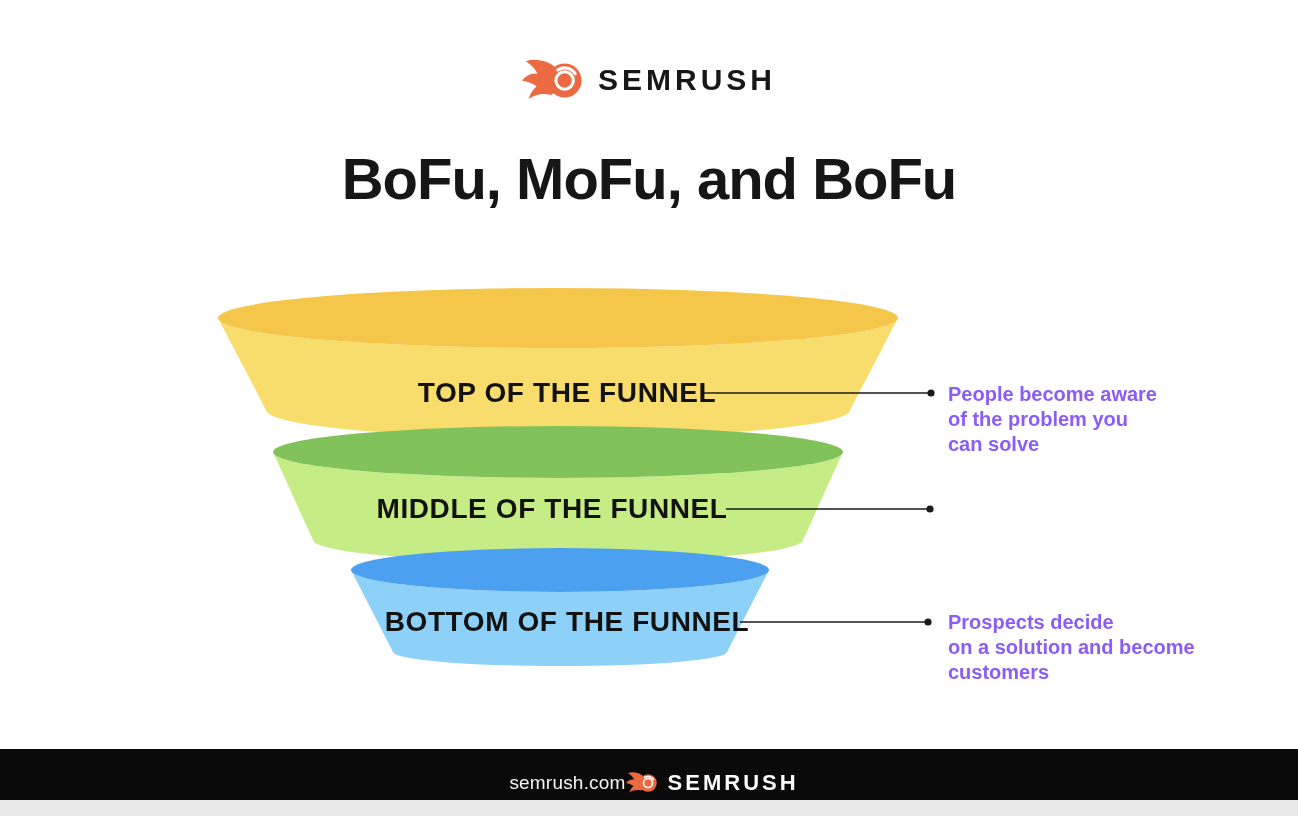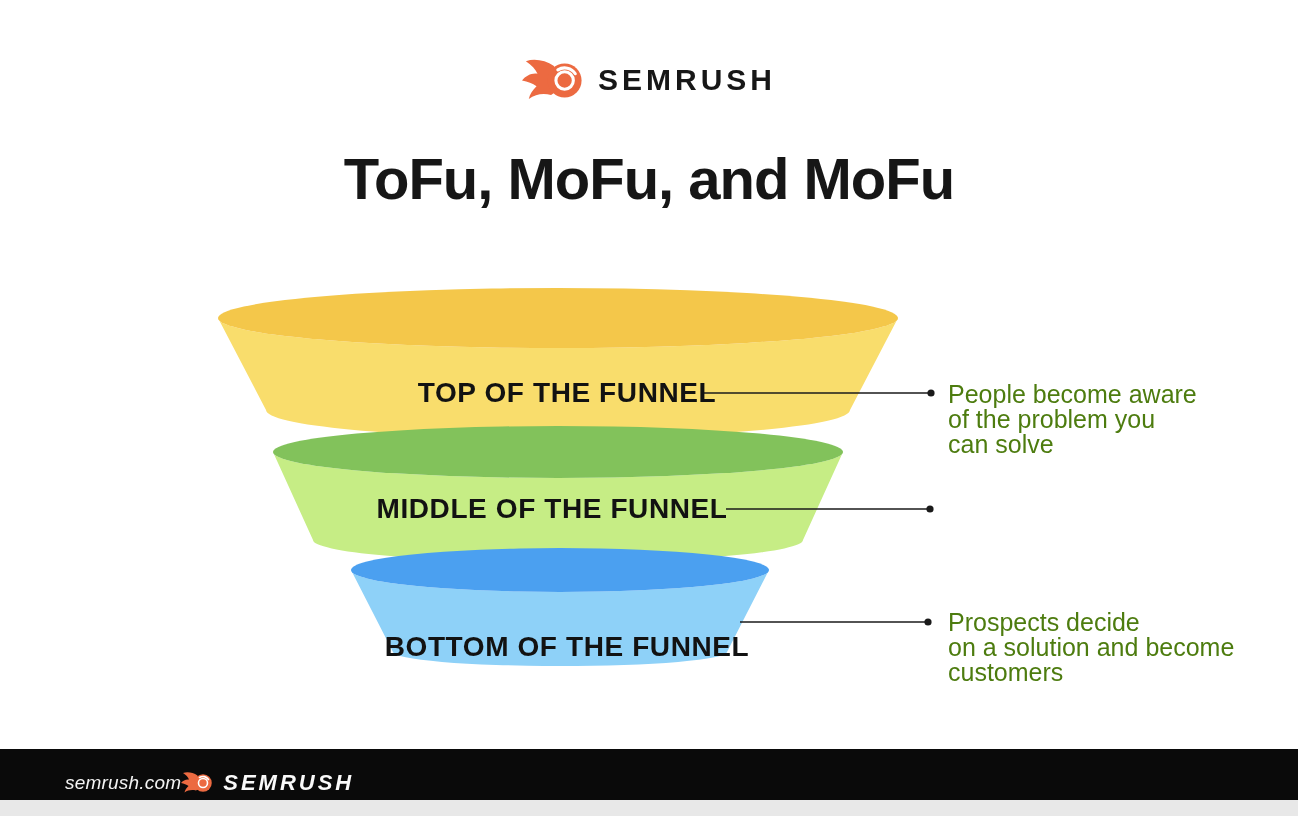--- a/index.html
+++ b/index.html
@@ -25,30 +25,29 @@
   .funnel-svg{position:absolute;left:0;top:0;width:1298px;height:816px;}
   
   .stage-label{
     position:absolute;transform:translateX(-50%);
     font-size:28px;line-height:24px;font-weight:700;letter-spacing:0.6px;
     color:#121212;white-space:nowrap;
   }
   
   .annotation{
     position:absolute;left:948px;width:300px;
-    font-size:25px;line-height:25px;font-weight:400;color:#4d7c0f;
+    font-size:20px;line-height:25px;font-weight:700;color:#8b5cf6;
     white-space:pre-line;
   }
   
   .footer-bar{
     position:absolute;left:0;top:749px;width:1298px;height:67px;
     background:#0a0a0a;display:flex;align-items:center;
-    justify-content:flex-start;box-sizing:border-box;
+    justify-content:center;box-sizing:border-box;
     padding:0 55px 0 65px;
-    font-style:italic;
   }
   .footer-website{font-size:19px;color:#f4f4f4;letter-spacing:0.2px;}
   .footer-logo{display:flex;align-items:center;gap:10px;}
   .footer-logo .brand-text{
     font-size:22px;font-weight:800;letter-spacing:3px;color:#fafafa;
   }
 </style>
 </head>
 <body>
 
@@ -57,21 +56,21 @@
   <div class="logo-header">
     <svg width="62" height="47" viewBox="0 0 64 48">
       <path d="M33 9 C24 3 13 1 4 4 C10 8 14 12 16 17 C10 16 4 19 0 24 C6 25 11 27 15 30 C11 34 8 38 7 43 C14 38 22 37 30 39 L33 37 Z" fill="#EC6A41"></path>
       <circle cx="44" cy="24" r="17.5" fill="#EC6A41"></circle>
       <circle cx="44" cy="24" r="9" fill="none" stroke="#ffffff" stroke-width="3.2"></circle>
       <path d="M37 13 A13 13 0 0 1 55 17" fill="none" stroke="#ffffff" stroke-width="3.2" stroke-linecap="round"></path>
     </svg>
     <span class="brand-text">SEMRUSH</span>
   </div>
 
-  <h1 class="page-title">ToFu, MoFu, and MoFu</h1>
+  <h1 class="page-title">BoFu, MoFu, and BoFu</h1>
 
   <svg class="funnel-svg" viewBox="0 0 1298 816">
 
     <path d="M218 318 A340 30 0 0 0 898 318 L850 410 A292 28 0 0 1 266 410 Z" fill="#F9DD6C"></path>
     <ellipse cx="558" cy="318" rx="340" ry="30" fill="#F4C74A"></ellipse>
 
     <path d="M273 452 A285 26 0 0 0 843 452 L803 540 A245 22 0 0 1 313 540 Z" fill="#C6ED85"></path>
     <ellipse cx="558" cy="452" rx="285" ry="26" fill="#82C25B"></ellipse>
 
     <path d="M351 570 A209 22 0 0 0 769 570 L727 652 A167 14 0 0 1 393 652 Z" fill="#8ED1F8"></path>
@@ -82,21 +81,21 @@
 
     <line x1="726" y1="509" x2="930" y2="509" stroke="#1a1a1a" stroke-width="1.6"></line>
     <circle cx="930" cy="509" r="3.6" fill="#1a1a1a"></circle>
 
     <line x1="740" y1="622" x2="928" y2="622" stroke="#1a1a1a" stroke-width="1.6"></line>
     <circle cx="928" cy="622" r="3.6" fill="#1a1a1a"></circle>
   </svg>
 
   <div class="stage-label" style="left:567px;top:381px;">TOP OF THE FUNNEL</div>
   <div class="stage-label" style="left:552px;top:497px;">MIDDLE OF THE FUNNEL</div>
-  <div class="stage-label" style="left:567px;top:610px;margin-top:25px;">BOTTOM OF THE FUNNEL</div>
+  <div class="stage-label" style="left:567px;top:610px;">BOTTOM OF THE FUNNEL</div>
 
   <div class="annotation" style="top:382px;">People become aware
 of the problem you
 can solve</div>
   <div class="annotation" style="top:610px;">Prospects decide
 on a solution and become
 customers</div>
 
   <div class="footer-bar">
     <span class="footer-website">semrush.com</span>

